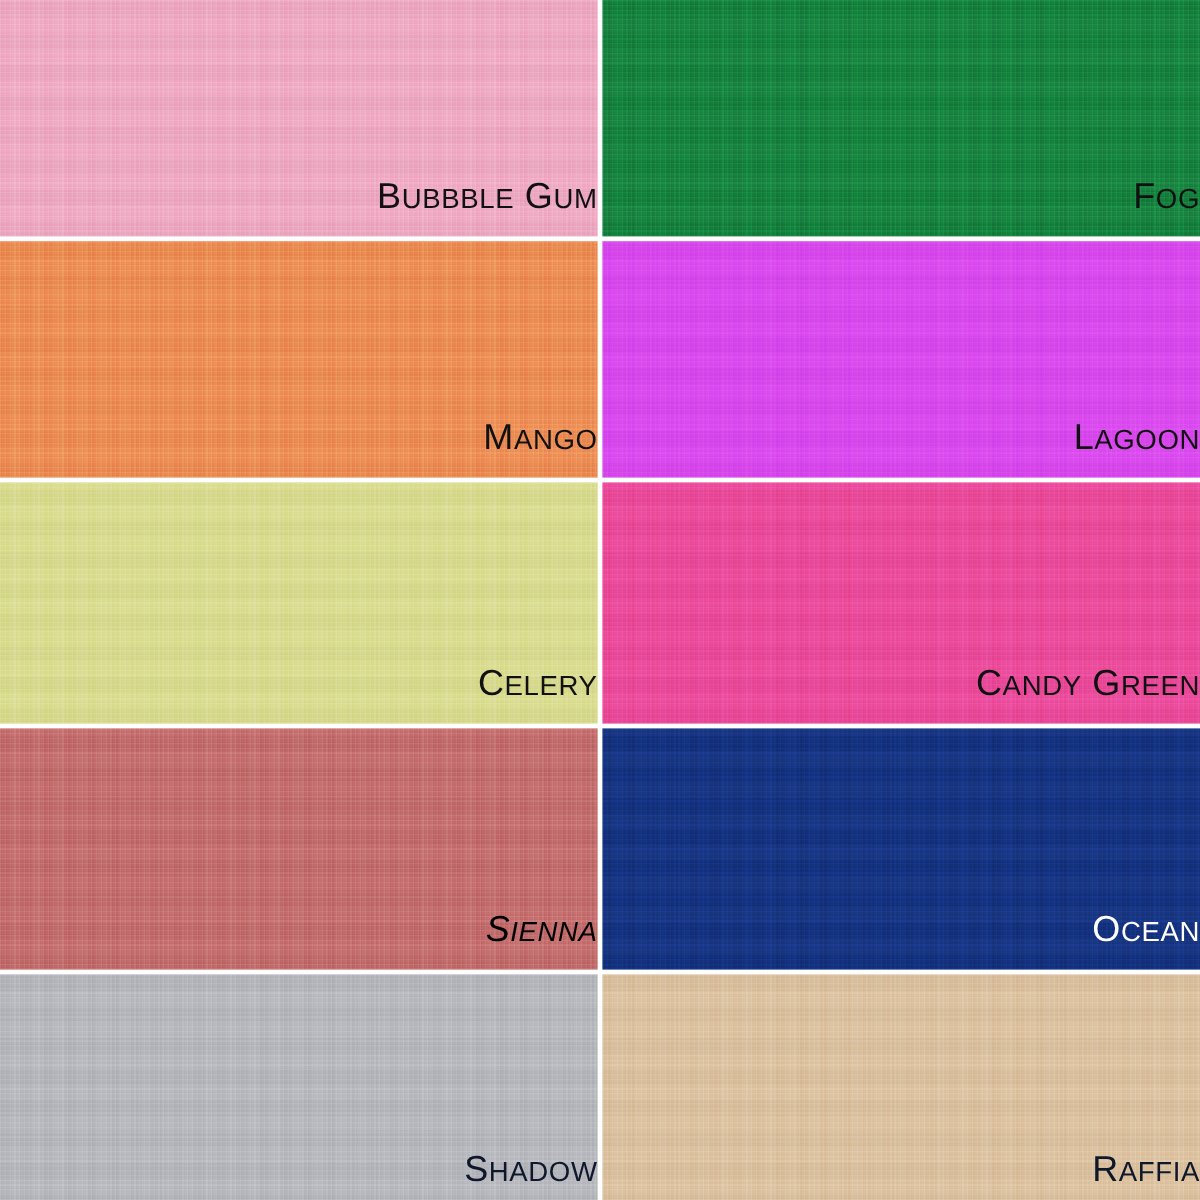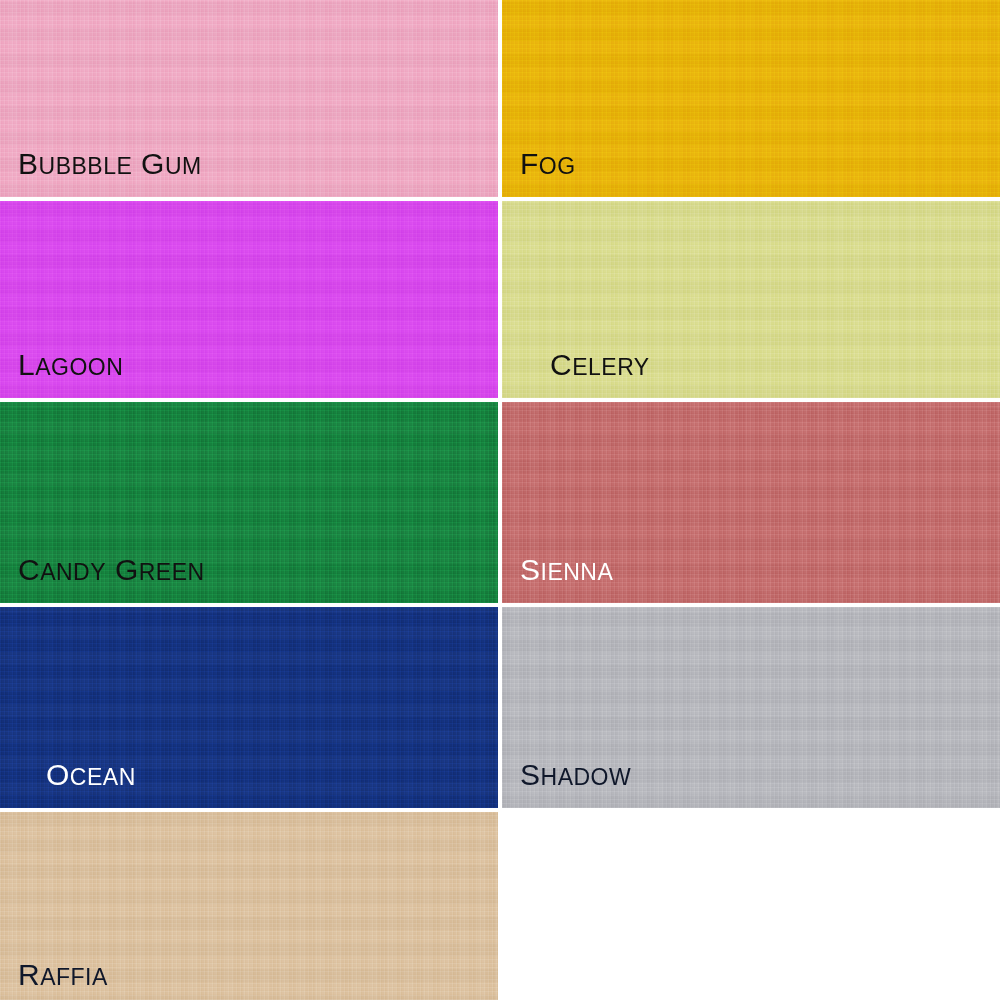--- a/index.html
+++ b/index.html
@@ -16,20 +16,21 @@
     grid-template-rows:197px 197px 201px 201px 196px;
     column-gap:4px;
     row-gap:4px;
     background:#ffffff;
   }
   .swatch{
     position:relative;
     overflow:hidden;
     display:flex;
     align-items:flex-end;
+    justify-content:flex-end;
   }
   
   .tex{
     position:absolute;inset:0;
     pointer-events:none;
     background-image:
       repeating-linear-gradient(90deg, rgba(255,255,255,.11) 0 1px, rgba(0,0,0,.05) 1px 2px, rgba(255,255,255,0) 2px 4px),
       repeating-linear-gradient(0deg,  rgba(255,255,255,.10) 0 1px, rgba(0,0,0,.045) 1px 2px, rgba(255,255,255,0) 2px 4px),
       repeating-linear-gradient(90deg, rgba(0,0,0,.022) 0 9px, rgba(255,255,255,.03) 9px 18px);
     mix-blend-mode:overlay;
@@ -63,44 +64,49 @@
 </style>
 </head>
 <body>
 
 <div id="swatch-grid">
     <div class="swatch" style="background: rgb(240, 168, 195);">
       <div class="tex"></div>
       <div class="tex2"></div>
       <div class="label" style="color: rgb(17, 17, 17);"><span class="w"><span class="big">B</span><span class="sm">UBBBLE</span></span><span class="w"><span class="big">G</span><span class="sm">UM</span></span></div>
     </div>
-    <div class="swatch" style="background: #eab308;">
+    <div class="swatch" style="background: #15803d;">
       <div class="tex"></div>
       <div class="tex2"></div>
       <div class="label" style="color: rgb(17, 17, 17);"><span class="w"><span class="big">F</span><span class="sm">OG</span></span></div>
+    </div>
+    <div class="swatch" style="background: rgb(238, 139, 83);">
+      <div class="tex"></div>
+      <div class="tex2"></div>
+      <div class="label" style="color: rgb(17, 17, 17);"><span class="w"><span class="big">M</span><span class="sm">ANGO</span></span></div>
     </div>
     <div class="swatch" style="background: #d946ef;">
       <div class="tex"></div>
       <div class="tex2"></div>
       <div class="label" style="color: rgb(17, 17, 17);"><span class="w"><span class="big">L</span><span class="sm">AGOON</span></span></div>
     </div>
     <div class="swatch" style="background: rgb(217, 220, 141);">
       <div class="tex"></div>
       <div class="tex2"></div>
       <div class="label" style="color: rgb(17, 17, 17); margin-left: 48px;"><span class="w"><span class="big">C</span><span class="sm">ELERY</span></span></div>
     </div>
-    <div class="swatch" style="background: #15803d;">
+    <div class="swatch" style="background: #ec4899;">
       <div class="tex"></div>
       <div class="tex2"></div>
       <div class="label" style="color: rgb(17, 17, 17);"><span class="w"><span class="big">C</span><span class="sm">ANDY</span></span><span class="w"><span class="big">G</span><span class="sm">REEN</span></span></div>
     </div>
     <div class="swatch" style="background: rgb(196, 107, 107);">
       <div class="tex"></div>
       <div class="tex2"></div>
-      <div class="label" style="color: #ffffff;"><span class="w"><span class="big">S</span><span class="sm">IENNA</span></span></div>
+      <div class="label" style="color: #000000; font-style: italic;"><span class="w"><span class="big">S</span><span class="sm">IENNA</span></span></div>
     </div>
     <div class="swatch" style="background: rgb(19, 49, 126);">
       <div class="tex"></div>
       <div class="tex2"></div>
       <div class="label" style="color: rgb(255, 255, 255); padding-left: 28px;"><span class="w"><span class="big">O</span><span class="sm">CEAN</span></span></div>
     </div>
     <div class="swatch" style="background: rgb(182, 183, 189);">
       <div class="tex"></div>
       <div class="tex2"></div>
       <div class="label" style="color: #0f172a;"><span class="w"><span class="big">S</span><span class="sm">HADOW</span></span></div>

